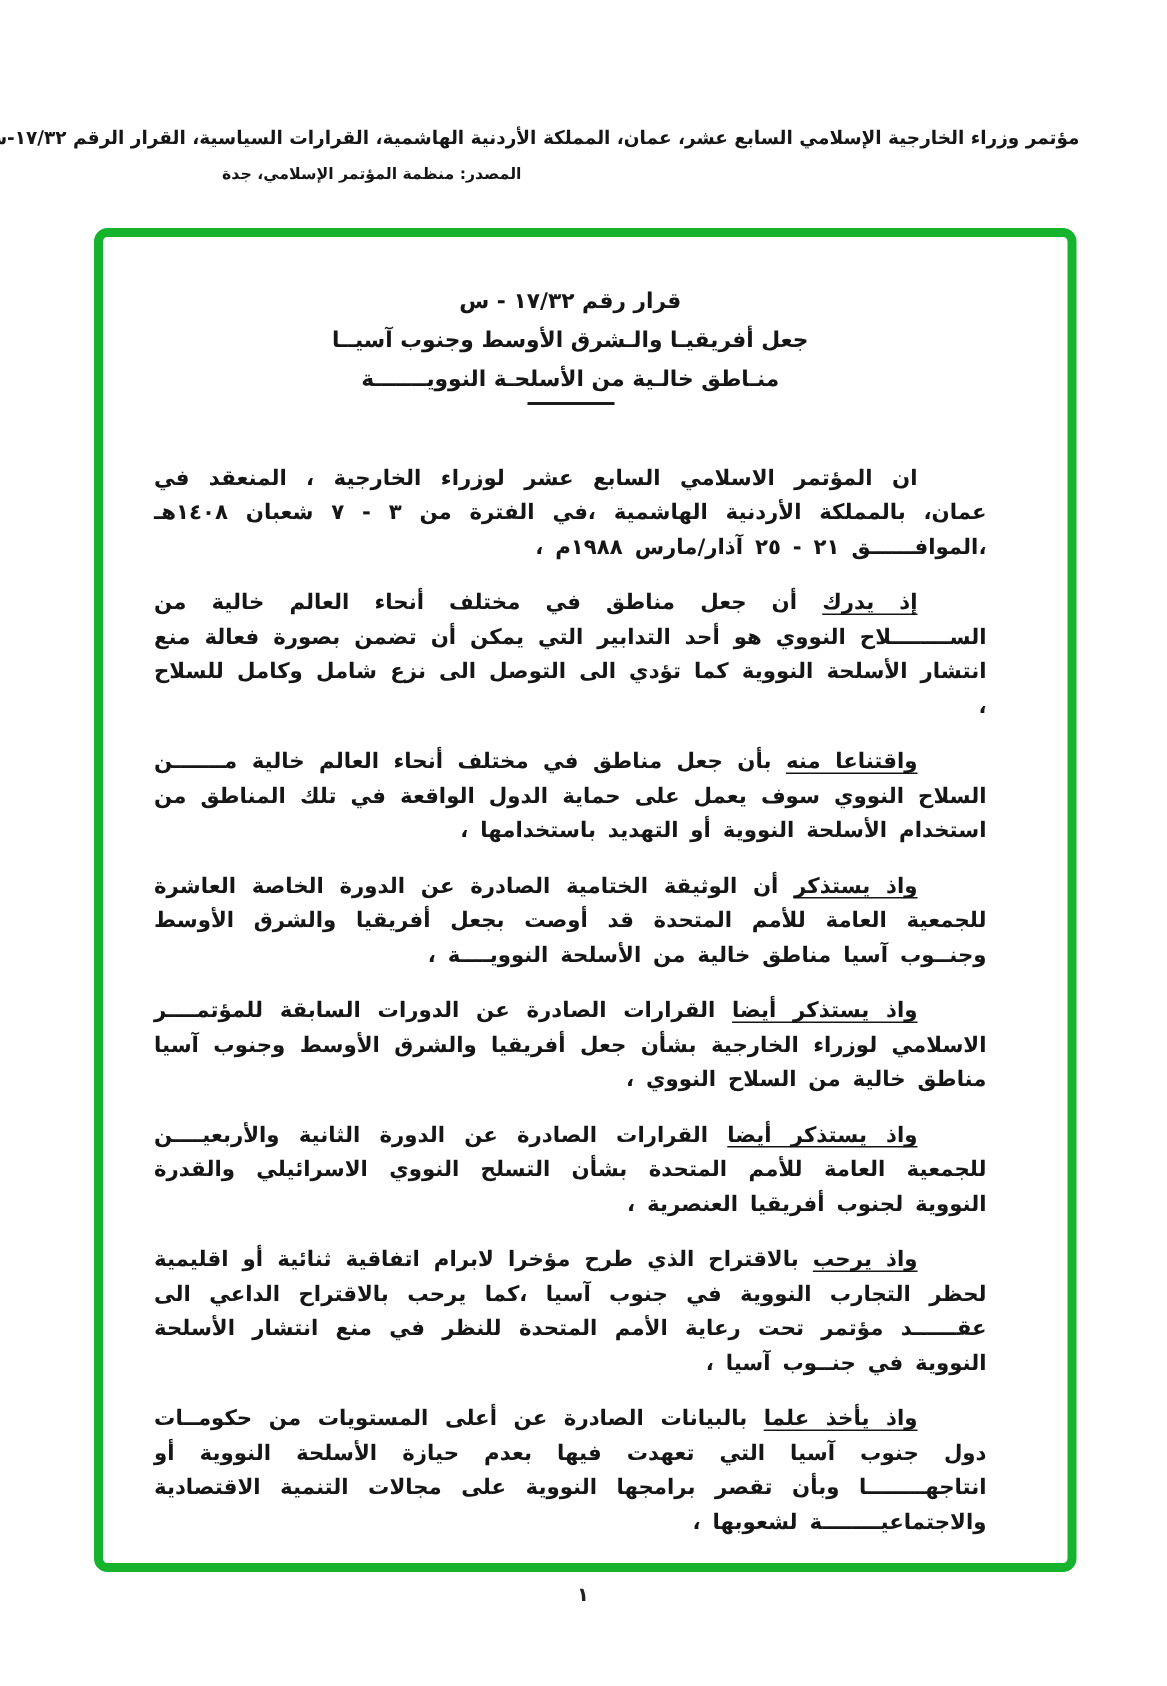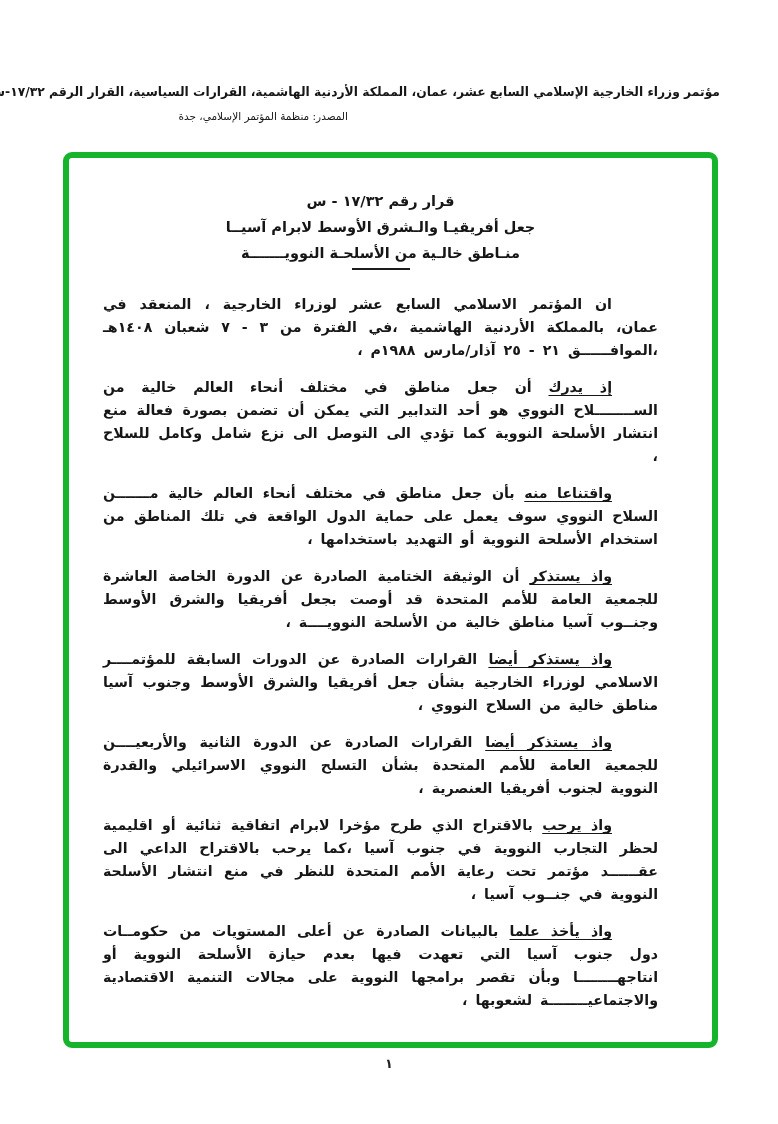--- a/index.html
+++ b/index.html
@@ -9,37 +9,37 @@
     color:#161616; direction:rtl; overflow:hidden;
   }
   
   .hdr { position:absolute; top:84px; right:58px; left:56px; }
   .hdr-l1 {
     font-size:12.5px; font-weight:bold; line-height:16px;
     text-align:justify; text-align-last:justify; white-space:nowrap;
     transform:scale(.985,1); transform-origin:right center;
   }
   .hdr-l2 {
-    font-size:10.5px; font-weight:normal; margin-top:10px;
+    font-size:10.5px; font-weight:bold; margin-top:10px;
     padding-left:0; padding-right:372px; white-space:nowrap;
   }
   
   .frame {
     position:absolute; left:63px; top:152px; width:655px; height:896px;
     box-sizing:border-box; border:6px solid #16b42c; border-radius:9px;
     background:transparent;
   }
   
   .content {
     position:absolute; left:63px; top:152px; width:655px; height:896px;
     box-sizing:border-box; padding:36px 60px 0 40px;border-radius:14px;
   }
   .title { text-align:center; font-size:14.5px; font-weight:bold; line-height:26px; }
   .title-rule { width:58px; border-bottom:2.5px solid #1c1c1c; margin:2px auto 0; }
-  .doc-body { margin-top:23px; }
+  .doc-body { margin-top:38px; }
   p.par {
     margin:0 0 14px 0; font-size:14.2px; font-weight:bold; line-height:23px;
     text-align:justify; text-indent:46px; word-spacing:3px;
   }
   .lead { text-decoration:underline; text-underline-offset:3px; }
   .pageno {
     position:absolute; top:1056px; left:0; width:778px; text-align:center;
     font-size:13px; font-weight:bold; color:#222;
   }
 </style>
@@ -52,21 +52,21 @@
     <div class="hdr-l1">مؤتمر وزراء الخارجية الإسلامي السابع عشر، عمان، المملكة الأردنية الهاشمية، القرارات السياسية، القرار الرقم ١٧/٣٢-س</div>
     <div class="hdr-l2">المصدر:   منظمة المؤتمر الإسلامي، جدة</div>
   </div>
 
   <div class="frame"></div>
 
   <div class="content">
 
     <div class="title">
       <div>قرار رقم ١٧/٣٢ - س</div>
-      <div>جعل أفريقيـا والـشرق الأوسط لابرام آسيــا</div>
+      <div>جعل أفريقيـا والـشرق الأوسط وجنوب آسيــا</div>
       <div>منـاطق خالـية من الأسلحـة النوويـــــــة</div>
       <div class="title-rule"></div>
     </div>
 
     <div class="doc-body">
 
       <p class="par"><span class="lead"></span><span>ان المؤتمر الاسلامي السابع عشر لوزراء الخارجية ، المنعقد في عمان، بالمملكة الأردنية الهاشمية ،في الفترة من ٣ - ٧ شعبان ١٤٠٨هـ ،الموافــــــق ٢١ - ٢٥ آذار/مارس ١٩٨٨م ،</span></p>
 
       <p class="par"><span class="lead">إذ يدرك</span><span> أن جعل مناطق في مختلف أنحاء العالم خالية من الســــــــلاح النووي هو أحد التدابير التي يمكن أن تضمن بصورة فعالة منع انتشار الأسلحة النووية كما تؤدي الى التوصل الى نزع شامل وكامل للسلاح ،</span></p>
 

